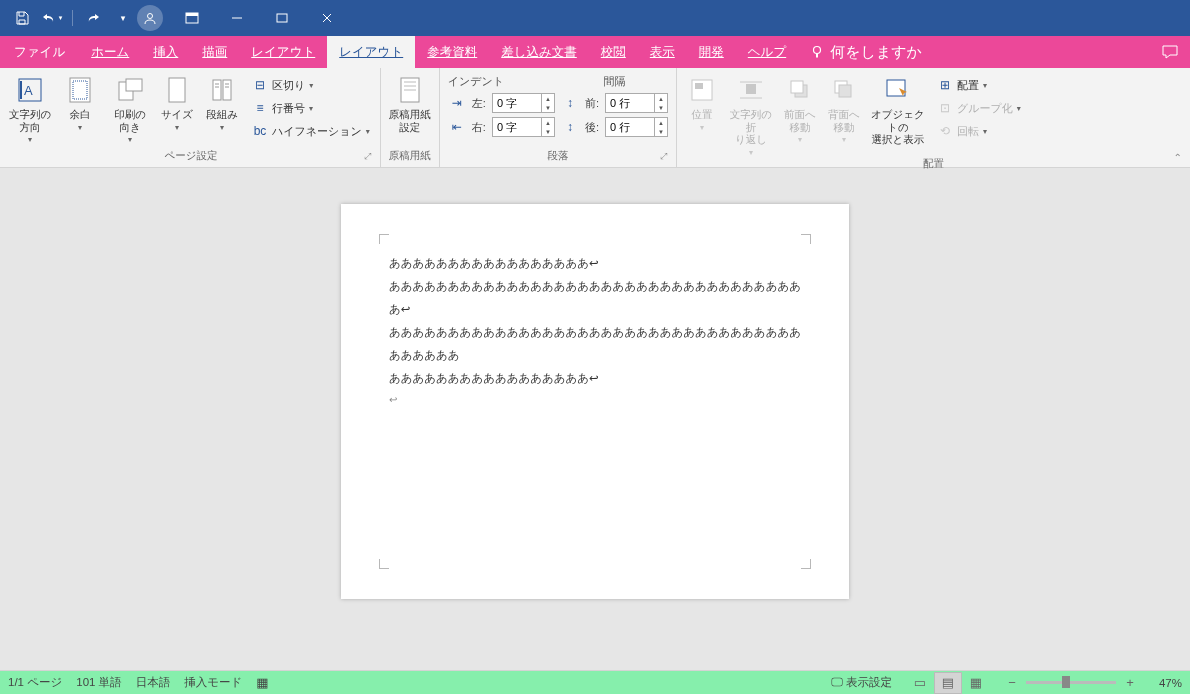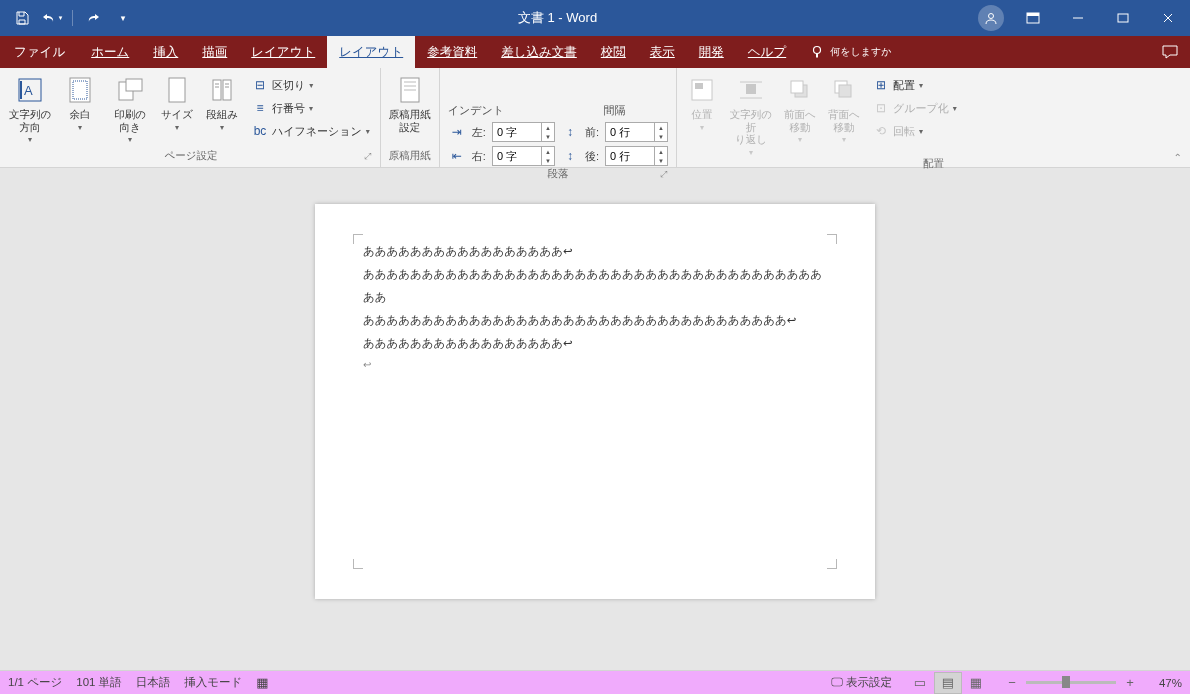--- a/index.html
+++ b/index.html
@@ -9,25 +9,25 @@
 .titlebar { height: 36px; background: #2b579a; color: #fff; display: flex; align-items: center; font-size: 12px; }
 .qat { display: flex; align-items: center; gap: 2px; padding-left: 8px; }
 .qat-btn { width: 28px; height: 28px; display: flex; align-items: center; justify-content: center; color: #fff; font-size: 13px; cursor: pointer; }
 .qat-sep { width: 1px; height: 16px; background: rgba(255,255,255,0.3); margin: 0 4px; }
 .title-text { flex: 1; text-align: center; font-size: 13px; }
 .win-ctrl { display: flex; align-items: center; }
 .win-btn { width: 45px; height: 36px; display: flex; align-items: center; justify-content: center; color: #fff; font-size: 12px; cursor: pointer; }
 .user-circle { width: 26px; height: 26px; border-radius: 50%; background: rgba(255,255,255,0.25); display: flex; align-items: center; justify-content: center; margin-right: 6px; font-size: 13px; }
 
 
-.tabstrip { height: 32px; background: #7f1d1d; color: #fff; display: flex; align-items: stretch; font-size: 12.5px; }
+.tabstrip { height: 32px; background: #ec4899; color: #fff; display: flex; align-items: stretch; font-size: 12.5px; }
 .tab { padding: 0 12px; display: flex; align-items: center; cursor: pointer; text-decoration: underline; }
 .tab.active { background: #f3f3f3; color: #2b579a; }
 .file-tab { padding: 0 14px; display: flex; align-items: center; cursor: pointer; }
-.tell-me { display: flex; align-items: center; gap: 6px; padding: 0 12px; color: #fff; font-size: 10px; }
+.tell-me { display: flex; align-items: center; gap: 6px; padding: 0 12px; color: #fff; font-size: 15px; }
 .tabstrip-spacer { flex: 1; }
 .comment-icn { width: 40px; display: flex; align-items: center; justify-content: center; cursor: pointer; }
 
 
 .ribbon { height: 100px; background: #f3f3f3; border-bottom: 1px solid #d4d4d4; display: flex; position: relative; }
 .rgroup { border-right: 1px solid #d4d4d4; display: flex; flex-direction: column; padding: 2px 4px 0 4px; }
 .rgroup-body { flex: 1; display: flex; align-items: flex-start; gap: 2px; }
 .rgroup-label { height: 18px; font-size: 10.5px; color: #666; text-align: center; position: relative; }
 .rgroup-label .launcher { position: absolute; right: 2px; top: 2px; width: 12px; height: 12px; font-size: 9px; color: #888; cursor: pointer; }
 .big-btn { width: 48px; display: flex; flex-direction: column; align-items: center; justify-content: flex-start; padding-top: 4px; gap: 2px; cursor: pointer; font-size: 10.5px; color: #333; text-align: center; line-height: 1.2; }
@@ -36,42 +36,42 @@
 .big-btn.disabled .big-icon { color: #c8c8c8; }
 .drop-arrow { font-size: 8px; color: #666; }
 .big-btn.disabled .drop-arrow { color: #c8c8c8; }
 .small-col { display: flex; flex-direction: column; gap: 1px; padding-top: 4px; }
 .small-btn { height: 22px; padding: 0 6px; display: flex; align-items: center; gap: 4px; font-size: 11px; color: #333; cursor: pointer; white-space: nowrap; }
 .small-btn.disabled { color: #b0b0b0; cursor: default; }
 .small-icon { width: 16px; height: 16px; display: inline-flex; align-items: center; justify-content: center; font-size: 12px; color: #2b579a; }
 .small-btn.disabled .small-icon { color: #c8c8c8; }
 
 
-.para-grid { display: grid; grid-template-columns: auto auto auto auto auto auto; grid-template-rows: 18px 22px 22px; gap: 2px 6px; padding: 2px 4px 0 4px; align-items: center; font-size: 11px; color: #444; margin-top: 29px; }
+.para-grid { display: grid; grid-template-columns: auto auto auto auto auto auto; grid-template-rows: 18px 22px 22px; gap: 2px 6px; padding: 2px 4px 0 4px; align-items: center; font-size: 11px; color: #444; }
 .para-hdr { font-size: 11px; color: #555; }
 .spin { display: flex; align-items: center; border: 1px solid #ababab; background: #fff; height: 20px; }
 .spin input { border: none; width: 48px; height: 18px; font-size: 11px; padding: 0 4px; outline: none; }
 .spin-btns { display: flex; flex-direction: column; border-left: 1px solid #ababab; }
 .spin-btns span { width: 12px; height: 9px; font-size: 6px; display: flex; align-items: center; justify-content: center; color: #555; cursor: pointer; }
 .para-icon { width: 18px; font-size: 12px; color: #2b579a; text-align: center; }
 
 .collapse-btn { position: absolute; right: 8px; bottom: 4px; font-size: 10px; color: #888; cursor: pointer; }
 
 
 .doc-area { flex: 1; background: #e6e6e6; display: flex; align-items: flex-start; justify-content: center; overflow: hidden; padding-top: 36px; }
-.page { width: 560px; height: 395px; background: #fff; box-shadow: 0 0 4px rgba(0,0,0,0.25); position: relative; padding: 36px 48px; font-family: "MS Mincho", serif; font-size: 11.5px; color: #333; line-height: 2.0; }
+.page { width: 508px; height: 395px; background: #fff; box-shadow: 0 0 4px rgba(0,0,0,0.25); position: relative; padding: 48px 48px; font-family: "MS Mincho", serif; font-size: 11.5px; color: #333; line-height: 2.0; }
 .page .crop { position: absolute; width: 10px; height: 10px; border-color: #b8b8b8; }
 .crop.tl { top: 30px; left: 38px; border-top: 1px solid #b8b8b8; border-left: 1px solid #b8b8b8; }
 .crop.tr { top: 30px; right: 38px; border-top: 1px solid #b8b8b8; border-right: 1px solid #b8b8b8; }
 .crop.bl { bottom: 30px; left: 38px; border-bottom: 1px solid #b8b8b8; border-left: 1px solid #b8b8b8; }
 .crop.br { bottom: 30px; right: 38px; border-bottom: 1px solid #b8b8b8; border-right: 1px solid #b8b8b8; }
 .para-mark { color: #888; font-size: 10px; }
 
 
-.statusbar { height: 24px; background: #f0abfc; border-top: 1px solid #d4d4d4; display: flex; align-items: center; font-size: 11.5px; color: #444; padding: 0 8px; gap: 14px; }
+.statusbar { height: 24px; background: #86efac; border-top: 1px solid #d4d4d4; display: flex; align-items: center; font-size: 11.5px; color: #444; padding: 0 8px; gap: 14px; }
 .status-item { cursor: pointer; white-space: nowrap; }
 .status-spacer { flex: 1; }
 .view-btns { display: flex; align-items: center; }
 .view-btn { width: 28px; height: 22px; display: flex; align-items: center; justify-content: center; color: #666; cursor: pointer; border: 1px solid transparent; font-size: 13px; }
 .view-btn.active { background: #d4d4d4; border-color: #bbb; }
 .zoom-slider { display: flex; align-items: center; gap: 6px; }
 .slider-track { width: 90px; height: 3px; background: #bbb; position: relative; }
 .slider-thumb { position: absolute; width: 8px; height: 12px; background: #888; top: -5px; left: 36px; }
 .zoom-btn { width: 16px; height: 16px; display: flex; align-items: center; justify-content: center; font-size: 13px; color: #666; cursor: pointer; }
 .zoom-val { width: 38px; text-align: right; }
@@ -94,21 +94,20 @@
         <span style="font-size:7px;margin-left:1px">▾</span>
     </div>
     <div class="qat-sep"></div>
     <div class="qat-btn">
       <svg width="14" height="14" viewBox="0 0 14 14">
           <path d="M9 3l4 3-4 3V7c-3 0-6 1-6 4-1-5 3-6 6-6z" fill="#fff"></path>
         </svg>
     </div>
     <div class="qat-btn" style="font-size:9px">▾</div>
   </div>
-  <div class="title-text">文書 1  -  Word</div>
   <div class="win-ctrl">
     <div class="user-circle">
       <svg width="14" height="14" viewBox="0 0 14 14">
           <circle cx="7" cy="5" r="2.5" fill="none" stroke="#fff" stroke-width="1"></circle>
           <path d="M2 13c0-3 2-4 5-4s5 1 5 4" fill="none" stroke="#fff" stroke-width="1"></path>
         </svg>
     </div>
     <div class="win-btn">
       <svg width="14" height="12" viewBox="0 0 14 12">
           <rect x="1" y="1" width="12" height="10" fill="none" stroke="#fff"></rect>
@@ -350,20 +349,30 @@
         <div class="big-icon">
             <svg width="24" height="24" viewBox="0 0 24 24">
               <rect x="3" y="3" width="12" height="12" fill="#fff" stroke="#c8c8c8"></rect>
               <rect x="7" y="7" width="12" height="12" fill="#e0e0e0" stroke="#c8c8c8"></rect>
             </svg>
           </div>
         <span style="white-space:pre-line">背面へ
 移動</span>
         <span class="drop-arrow">▾</span>
       </div>
+      <div class="big-btn" style="width:62px">
+        <div class="big-icon">
+            <svg width="26" height="24" viewBox="0 0 26 24">
+              <rect x="2" y="2" width="18" height="16" fill="#fff" stroke="#2b579a"></rect>
+              <path d="M14 10l8 4-3 1-1 3z" fill="#d98b2e"></path>
+            </svg>
+          </div>
+        <span style="white-space:pre-line">オブジェクトの
+選択と表示</span>
+      </div>
       <div class="small-col">
         <div class="small-btn">
             <span class="small-icon">⊞</span>
             <span>配置</span> 
             <span class="drop-arrow">▾</span>
           </div>
         <div class="small-btn disabled">
             <span class="small-icon">⊡</span>
             <span>グループ化</span> 
             <span class="drop-arrow">▾</span>
@@ -381,22 +390,22 @@
   <div class="collapse-btn">⌃</div>
 </div>
 
 <div class="doc-area">
   <div class="page">
     <div class="crop tl"></div>
     <div class="crop tr"></div>
     <div class="crop bl"></div>
     <div class="crop br"></div>
     <div>あああああああああああああああああ↩</div>
+    <div>ああああああああああああああああああああああああああああああああああああ↩</div>
     <div>あああああああああああああああああああああああああああああああああああああああああ</div>
-    <div>ああああああああああああああああああああああああああああああああああああ↩</div>
     <div>あああああああああああああああああ↩</div>
     <div class="para-mark">↩</div>
   </div>
 </div>
 
 <div class="statusbar">
   <span class="status-item">1/1 ページ</span>
   <span class="status-item">101 単語</span>
   <span class="status-item">日本語</span>
   <span class="status-item">挿入モード</span>

